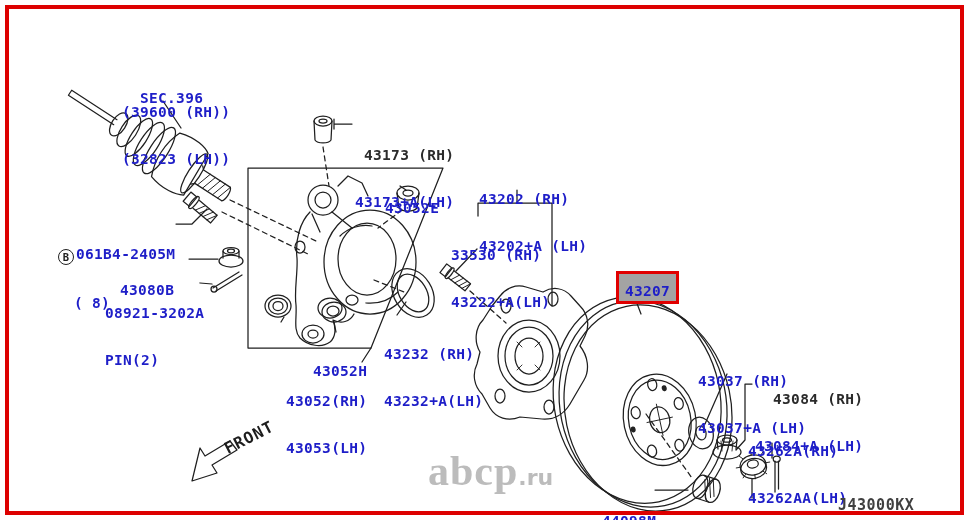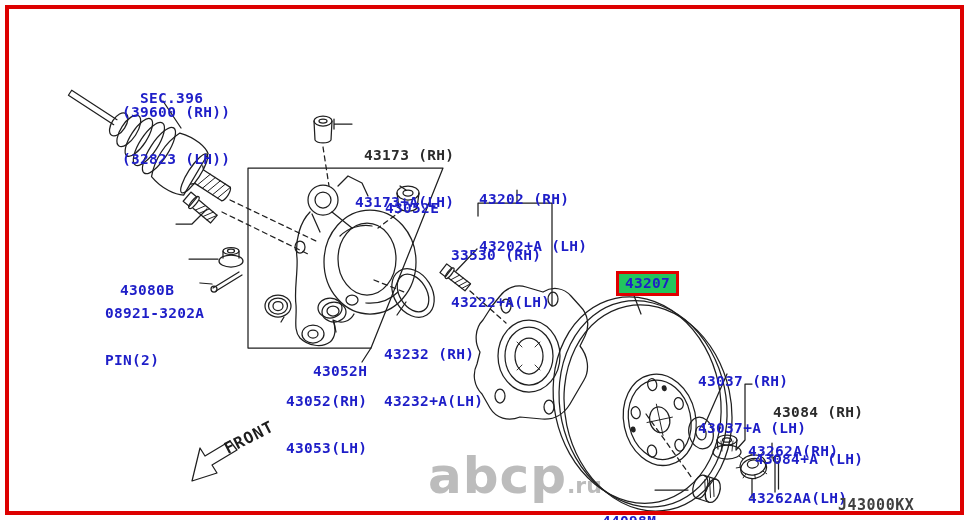--- a/index.html
+++ b/index.html
@@ -26,38 +26,38 @@
     font:bold 14.5px "DejaVu Sans Mono","Liberation Mono",monospace;
     letter-spacing:.3px;color:var(--blue);line-height:15.5px;white-space:pre;
   }
   .lbl .dark{color:#2b2b2b;text-align:right;}
   .badge{
     display:inline-block;width:14px;height:14px;border:1.6px solid #222;border-radius:50%;
     color:#222;font:bold 10.5px "DejaVu Sans Mono","Liberation Mono",monospace;
     line-height:14px;text-align:center;margin-right:2px;vertical-align:-2px;letter-spacing:0;
   }
   .hlbox{
-    position:absolute;z-index:21;border:3px solid var(--red);padding:1px 6px 2px;
+    position:absolute;z-index:21;border:3px solid var(--red);padding:9px 6px 2px;
     font:bold 14.5px "DejaVu Sans Mono","Liberation Mono",monospace;color:var(--blue);
-    background:#22c55e;letter-spacing:.3px;text-align:center;
+    background:#a3a3a3;letter-spacing:.3px;text-align:center;
   }
   #front-label{
     position:absolute;left:221px;top:441px;z-index:20;color:#1d1d1d;
     font:bold 16px "DejaVu Sans Mono","Liberation Mono",monospace;letter-spacing:1px;
     transform:rotate(-27deg);transform-origin:left top;
   }
   #drawing-code{
     position:absolute;left:838px;top:496px;z-index:25;color:#404040;
     font:bold 15px "DejaVu Sans Mono","Liberation Mono",monospace;letter-spacing:.5px;
   }
   #watermark{
     position:absolute;left:428px;top:447px;z-index:5;color:var(--wm);
     font-family:"DejaVu Sans","Liberation Sans",sans-serif;font-weight:bold;white-space:nowrap;
   }
-  #watermark .wm-main{font-size:50px;letter-spacing:1px;}
+  #watermark .wm-main{font-size:42px;letter-spacing:1px;font-family:Liberation Serif, serif;}
   #watermark .wm-suffix{font-size:22px;}
   #frame{
     position:absolute;left:5px;top:5px;right:5px;bottom:5px;
     border:4px solid var(--frame);z-index:30;pointer-events:none;
   }
 </style>
 </head>
 <body>
 
 <div id="stage">
@@ -267,20 +267,24 @@
   <div class="lbl" style="left:479px;top:161px">
     <div>43202 (RH)</div>
     <div>43202+A (LH)</div>
   </div>
 
   <div class="lbl" style="left:451px;top:217px">
     <div>33530 (RH)</div>
     <div>43222+A(LH)</div>
   </div>
 
+  <div class="lbl" style="left:58px;top:216px">
+    <div><span class="badge">B</span><span>061B4-2405M</span></div>
+    <div style="margin-left:16px">( 8)</div>
+  </div>
 
   <div class="lbl" style="left:120px;top:252px">
     <div>43080B</div>
   </div>
 
   <div class="lbl" style="left:105px;top:275px">
     <div>08921-3202A</div>
     <div>PIN(2)</div>
   </div>
 
@@ -301,21 +305,21 @@
 
   <div class="hlbox" style="left:616px;top:271px">
     <span>43207</span>
   </div>
 
   <div class="lbl" style="left:698px;top:343px">
     <div>43037 (RH)</div>
     <div>43037+A (LH)</div>
   </div>
 
-  <div class="lbl" style="left:755px;top:374px">
+  <div class="lbl" style="left:755px;top:361px">
     <div class="dark">43084 (RH)</div>
     <div>43084+A (LH)</div>
   </div>
 
   <div class="lbl" style="left:748px;top:413px">
     <div>43262A(RH)</div>
     <div>43262AA(LH)</div>
   </div>
 
   <div class="lbl" style="left:602px;top:483px">

